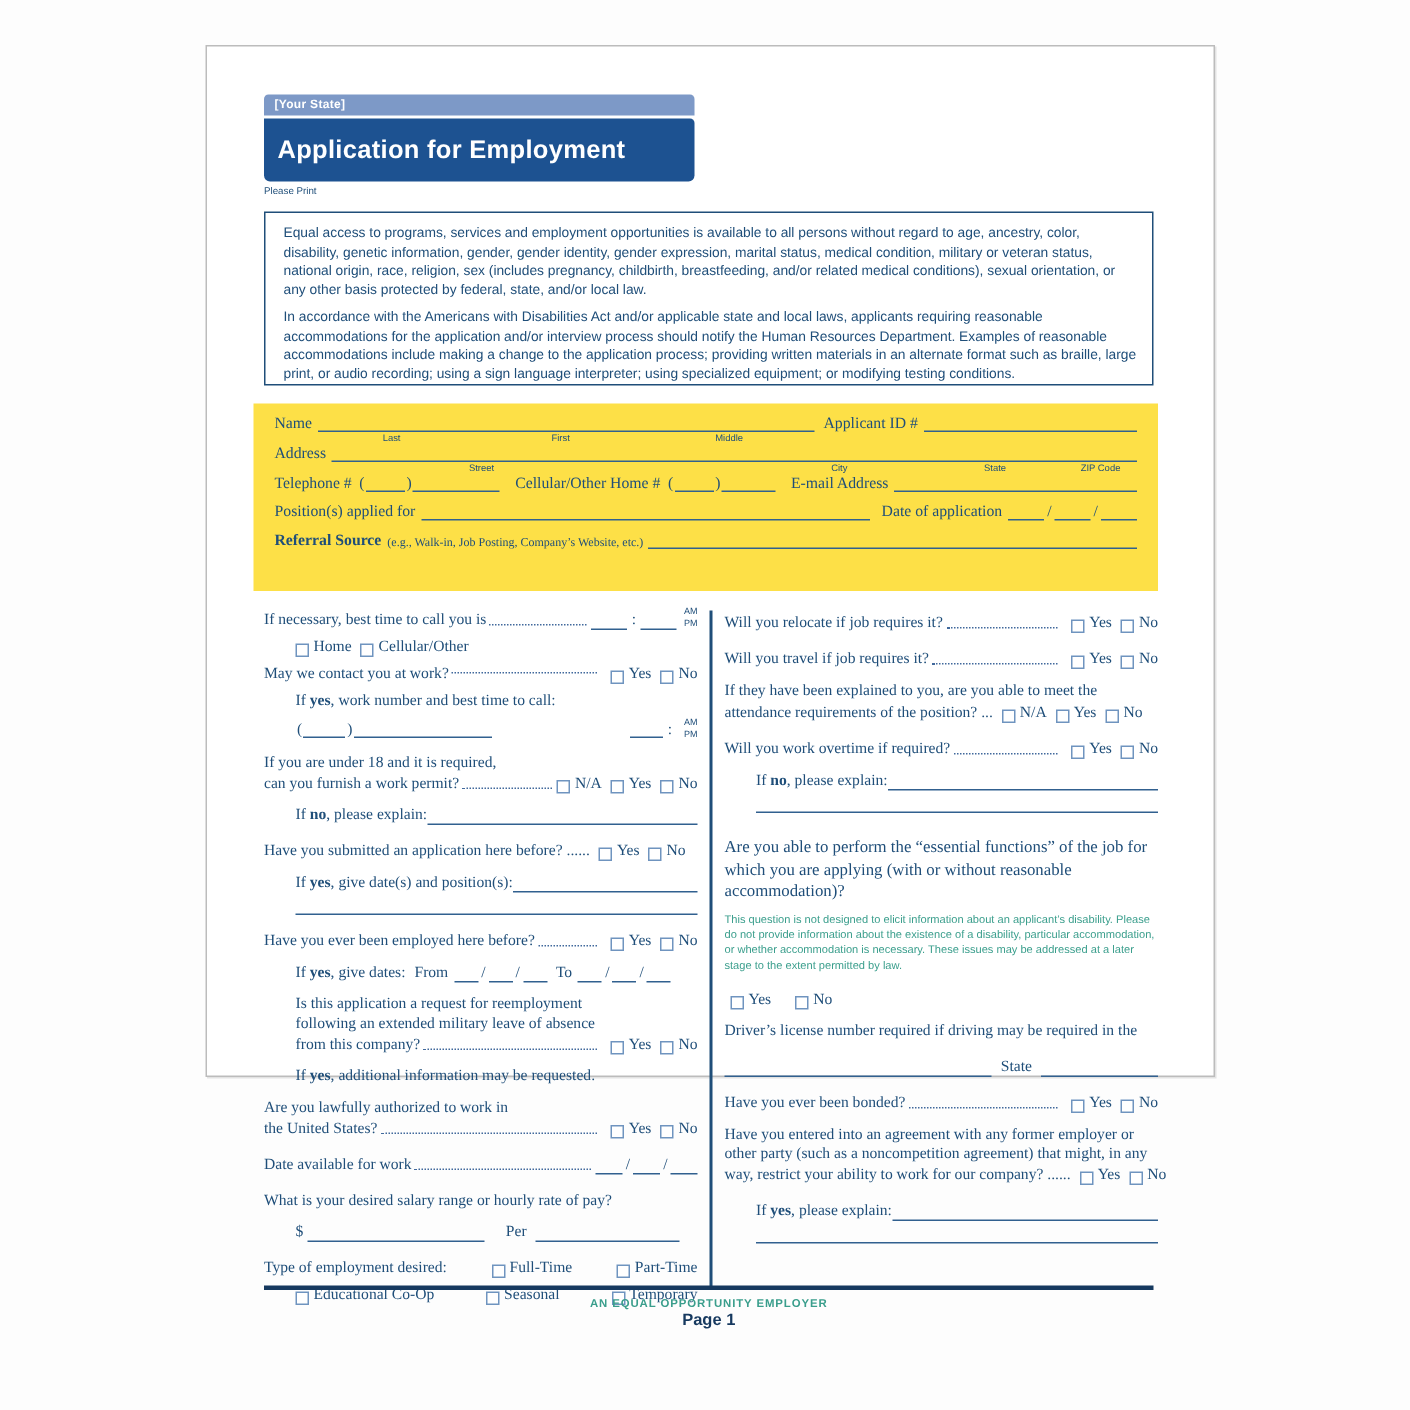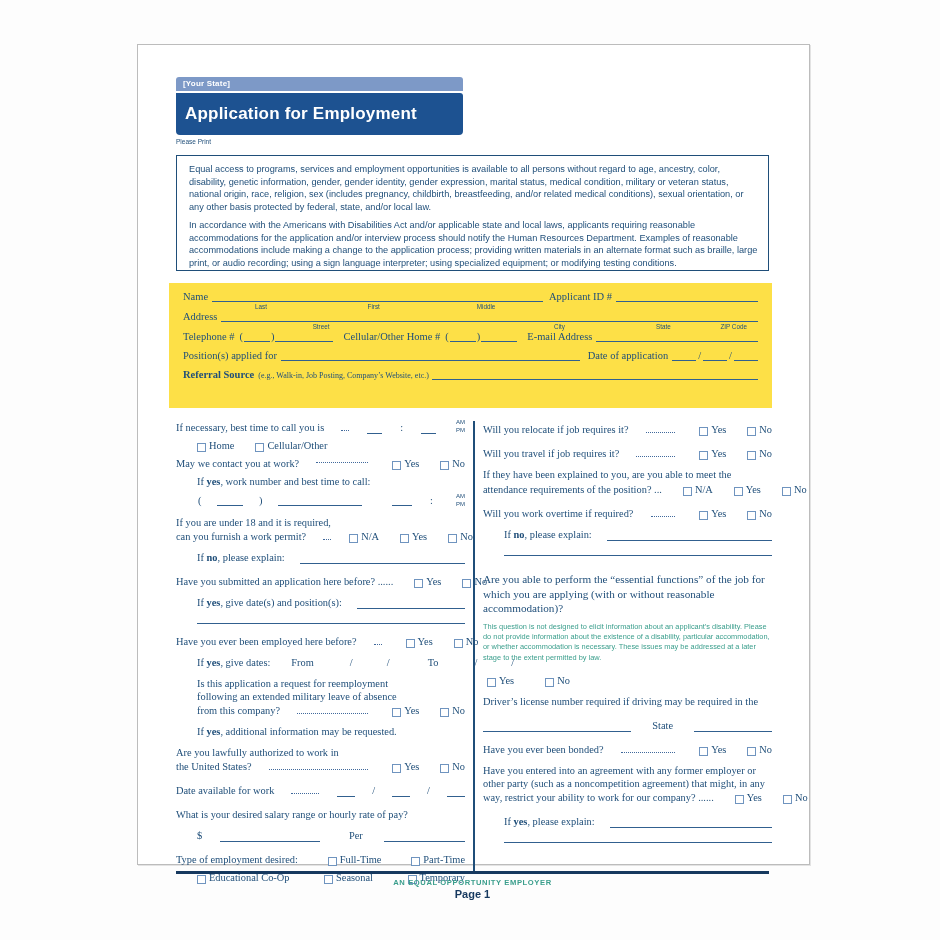--- a/index.html
+++ b/index.html
@@ -1,19 +1,19 @@
 <!DOCTYPE html>
 <html><head>
 <meta charset="utf-8">
 <style>
   * { margin:0; padding:0; box-sizing:border-box; }
   html,body { width:940px; height:940px; background:#fdfdfd; font-family:"Liberation Sans",sans-serif; }
   .page {
-    position:absolute; left:137px; top:30px; width:673px; height:821px;
-    background:#fff; border:1px solid #bcbcbc; box-shadow:1px 1px 0 #e3e3e3;margin-top:14px;
+    position:absolute; left:137px; top:30px; width:673px; height:688px;
+    background:#fff; border:1px solid #bcbcbc; box-shadow:1px 1px 0 #e3e3e3;
   }
   
   .state-tab {
     position:absolute; left:38px; top:32px; width:287px; height:14px;
     background:#7d99c7; border-radius:3px 3px 0 0; color:#fff; font-size:8px; font-weight:bold;
     line-height:14px; padding-left:7px; letter-spacing:.2px;
   }
   .title-bar {
     position:absolute; left:38px; top:48px; width:287px; height:42px;
     background:#1d5291; border-radius:0 3px 4px 4px; color:#fff;
@@ -43,21 +43,21 @@
   .g-row.has-subs { margin-bottom:9px; }
   .bold { font-weight:bold; }
   .hint { font-size:8px; padding-right:3px; }
   .paren { padding:0 1px; }
   .dsep { padding:0 2px; }
   
   .col { position:absolute; top:374px; color:#1f4e79; font-family:"Liberation Serif",serif; font-size:10.4px; line-height:1.25; }
   .col-left  { left:38px;  width:289px; }
   .col-right { left:345px; width:289px; }
   .divider { position:absolute; left:335px; top:376px; width:1.5px; height:452px; background:#1f4e79; }
-  .q { display:flex; align-items:flex-end; margin-top:8px; white-space:nowrap;gap:15px; }
+  .q { display:flex; align-items:flex-end; margin-top:8px; white-space:nowrap; }
   .q.tight { margin-top:5px;align-items:center; }
   .q.roomy { margin-top:11px; }
   .qt { white-space:nowrap; }
   .wrapq { margin-top:8px; }
   .sub { margin-left:21px; }
   .lead { flex:1 1 auto; min-width:8px; border-bottom:1.1px dotted #41699c; margin:0 3px 3px 2px; }
   .cbi { display:inline-flex; align-items:flex-end; margin-left:6px; white-space:nowrap; }
   .cb { display:inline-block; width:9px; height:9px; border:1.1px solid #6f94bf; background:#fff; margin-right:3px; flex:none; }
   .ampm { display:inline-flex; flex-direction:column; font-family:"Liberation Sans",sans-serif; font-size:6px; line-height:1.25; margin-left:5px; text-align:left; }
   .colon { padding:0 3px 0 3px; }

